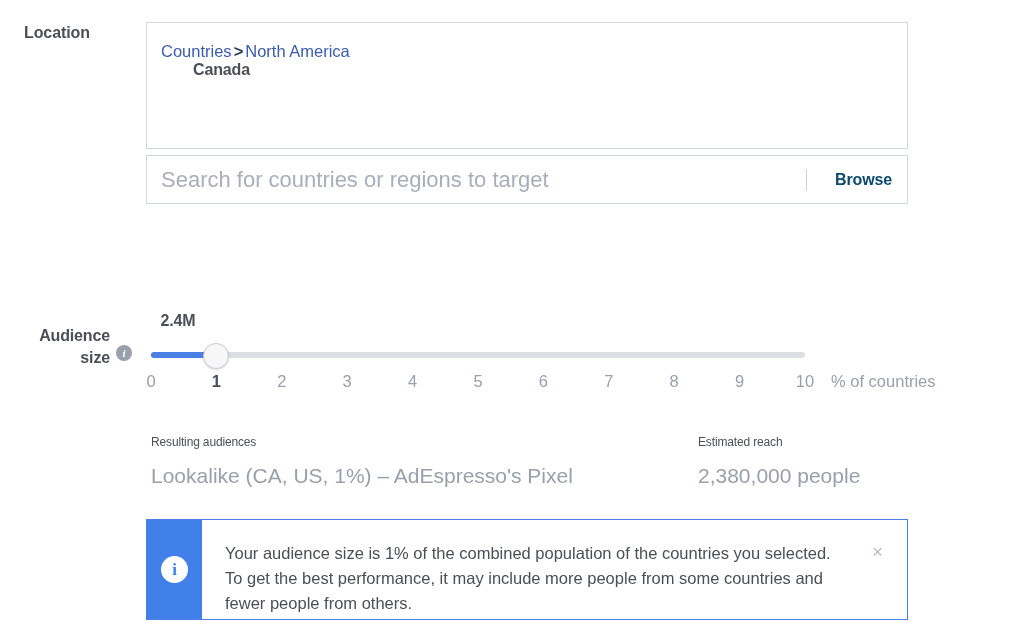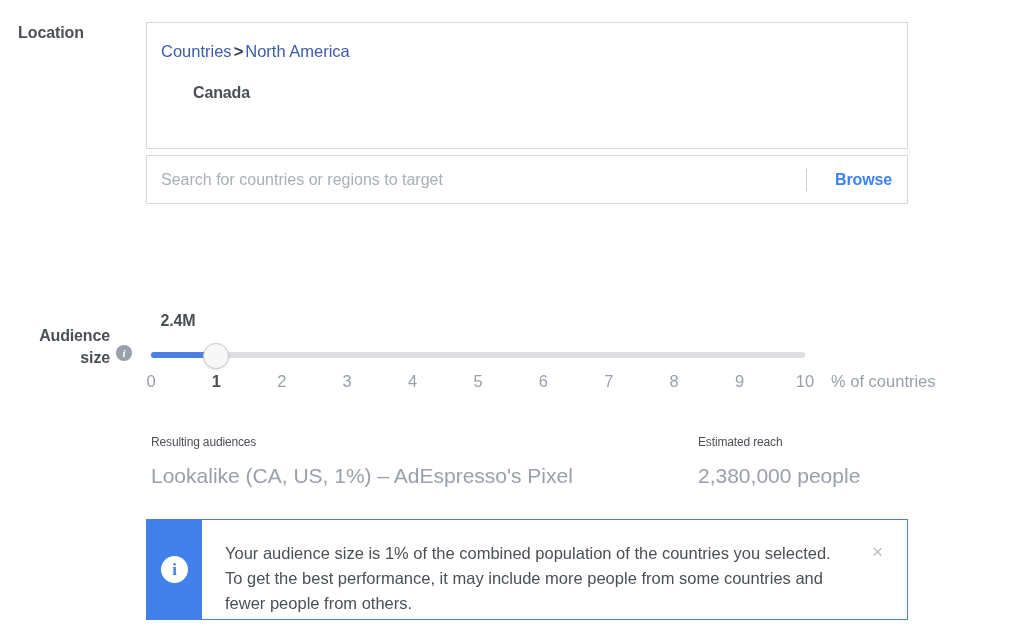--- a/index.html
+++ b/index.html
@@ -21,25 +21,26 @@
     position: absolute;
     left: 0;
     top: 0;
     width: 1024px;
   }
   #location-label {
     position: absolute;
     left: 0;
     top: 24px;
     width: 102px;
-    text-align: center;
+    text-align: left;
     font-size: 16px;
     font-weight: bold;
     color: #4b4f56;
     letter-spacing: -0.1px;
+    padding-left: 24px;
   }
   #location-panel {
     position: absolute;
     left: 146px;
     top: 22px;
     width: 762px;
     border-radius: 28px;
   }
   #selected-locations-box {
     border: 1px solid #d3d8e2;
@@ -57,21 +58,20 @@
     color: #3b5ca8;
     cursor: pointer;
   }
   .crumb-sep {
     color: #2c3a57;
     font-weight: bold;
     padding: 0 2px;
   }
   .country-item {
     margin-left: 32px;
-    margin-top: 23px;
     font-size: 16px;
     font-weight: bold;
     color: #4b4f56;
     letter-spacing: -0.15px;
   }
 
   #search-box {
     margin-top: 6px;
     border: 1px solid #d3d8e2;
     background: #ffffff;
@@ -79,40 +79,40 @@
     box-sizing: border-box;
     display: flex;
     align-items: center;
     position: relative;
   }
   #search-input {
     border: none;
     outline: none;
     background: transparent;
     font-family: "Liberation Sans", sans-serif;
-    font-size: 16px;
+    font-size: 22px;
     color: #4b4f56;
     padding: 0 0 0 14px;
     flex: 1;
     height: 100%;
   }
   #search-input::placeholder {
     color: #a9aeb8;
     opacity: 1;
   }
   #search-divider {
     width: 1px;
     height: 22px;
     background: #ccd0d9;
     margin-right: 18px;
   }
   #browse-button {
     font-size: 16px;
     font-weight: bold;
-    color: #3b82f6;
+    color: #0c4a6e;
     padding-right: 15px;
     cursor: pointer;
     letter-spacing: -0.15px;
     user-select: none;
     margin-left: 10px;
   }
 
   
   #audience-row {
     position: absolute;

